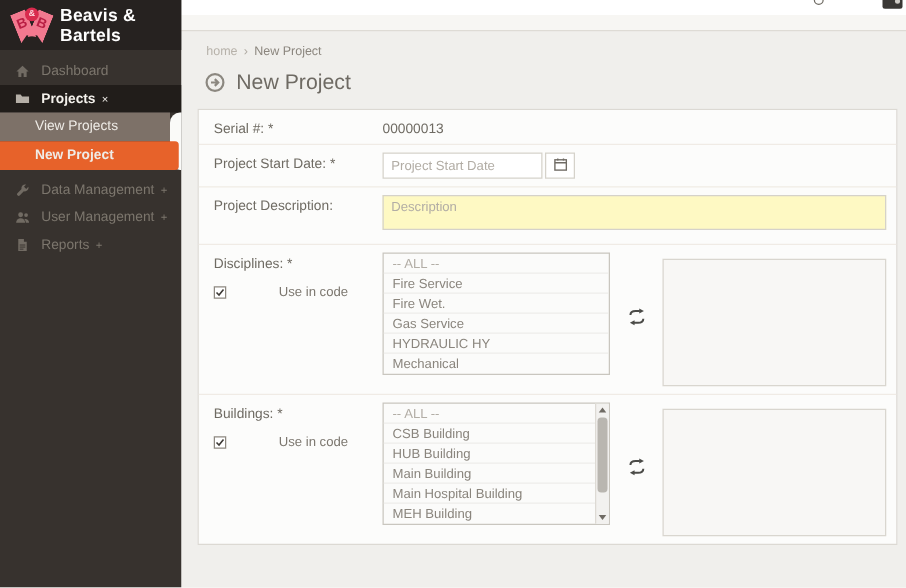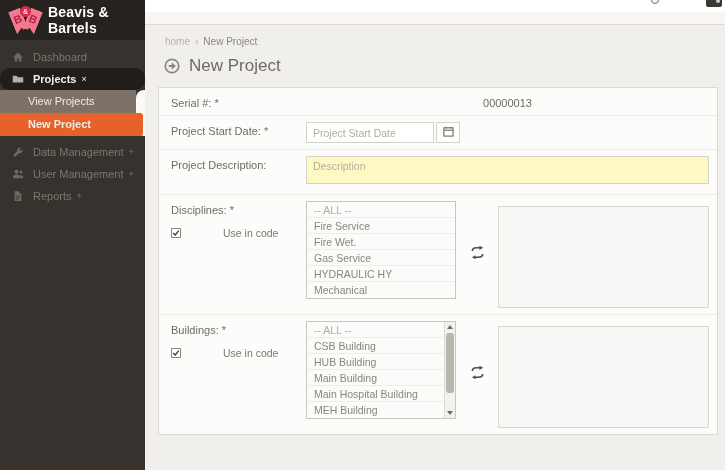--- a/index.html
+++ b/index.html
@@ -24,21 +24,21 @@
     position:absolute; left:11px; top:1px; width:11px; height:11px; border-radius:50%;
     background:#d92b4e; color:#ffd9e0; font-size:7px; font-weight:bold;
     text-align:center; line-height:11px; z-index:2;
   }
   .brand { color:#ffffff; font-weight:bold; font-size:14px; margin-left:5px; letter-spacing:.2px; }
 
   .menu { padding-top:6px; font-size:11px; }
   .menu-item { height:22px; display:flex; align-items:center; padding-left:12px; color:#7c766d; cursor:pointer; }
   .menu-item .mi-ico { width:12px; height:12px; margin-right:9px; flex-shrink:0; opacity:.85; }
   .menu-item .mi-ico svg { display:block; width:12px; height:12px; fill:#7c766d; }
-  .menu-item.active { background:#211d1a; color:#f4f1ec; font-weight:bold;border-radius:10px; }
+  .menu-item.active { background:#211d1a; color:#f4f1ec; font-weight:bold; }
   .menu-item.active .mi-ico svg { fill:#cfc9c0; }
   .mi-suffix { margin-left:5px; font-size:9px; font-weight:normal; }
   .menu-gap { height:5px; }
 
   .submenu { position:relative; }
   .submenu-notch { position:absolute; right:0; top:0; width:9px; height:46px; background:#fafaf8; border-radius:8px 0 0 8px; z-index:1; }
   .submenu-item { position:relative; height:23px; line-height:23px; width:136px; padding-left:28px; color:#efece7; font-size:11px; cursor:pointer; z-index:0; }
   .submenu-item.view-projects { background:#7d7168; }
   .submenu-item.new-project { background:#e7622a; width:143px; border-radius:0 3px 3px 0; font-weight:bold; z-index:2; }
 
@@ -57,40 +57,40 @@
   .title-ico { width:16px; height:16px; margin-right:9px; }
   .title-ico svg { display:block; }
 
   
   .panel { margin:11px 7px 0 13px; background:#fcfcfb; border:1px solid #dcd9d3; }
   .form-row { display:flex; border-bottom:1px solid #f0ebe5; padding:6px 8px 6px 12px; }
   .form-row.last { border-bottom:none; }
   .form-label-col { width:135px; flex-shrink:0; font-size:11px; color:#6f6b63; padding-top:3px; }
   .form-field-col { flex:1; min-width:0; }
 
-  .static-value { font-size:11px; color:#6f6b63; padding-top:3px;text-align:center; }
+  .static-value { font-size:11px; color:#6f6b63; padding-top:3px; }
 
   input[type=text], textarea {
     font-family:"Liberation Sans", sans-serif; font-size:10.5px; color:#8a857d;
     border:1px solid #d5d2ca; outline:none;
   }
   input::placeholder, textarea::placeholder { color:#b2ada5; opacity:1; }
   .name-input { width:100%; height:19px; background:#f3f2f0; padding:0 6px; }
   .date-wrap { display:flex; align-items:center; }
   .date-input { width:128px; height:21px; background:#fff; padding:0 6px; }
   .cal-btn { width:24px; height:21px; margin-left:2px; background:#fff; border:1px solid #d5d2ca; display:flex; align-items:center; justify-content:center; cursor:pointer; padding:0; }
   .desc-textarea { width:100%; height:28px; background:#fef9c3; padding:3px 6px; resize:none; }
 
   .checkbox-row { display:flex; align-items:center; margin-top:11px; cursor:pointer; }
   .checkbox { width:10px; height:10px; border:1px solid #8d8880; background:#fff; margin-right:5px; display:flex; align-items:center; justify-content:center; flex-shrink:0; }
   .checkbox svg { display:block; }
   .checkbox-label { font-size:10.5px; color:#7c776f;margin-left:37px; }
 
   .dual-wrap { display:flex; align-items:flex-start; }
-  .select-list { width:150px; border:1px solid #c9c6bf; background:#fbfbfa; position:relative; }
+  .select-list { width:182px; border:1px solid #c9c6bf; background:#fbfbfa; position:relative; }
   .list-item { height:16px; line-height:16px; padding:0 7px; border-bottom:1px solid #eeedea; color:#8a857d; font-size:10.5px; white-space:nowrap; overflow:hidden; cursor:pointer; }
   .list-item:last-child { border-bottom:none; }
   .list-item.muted { color:#b2ada5; }
   .swap-area { width:42px; align-self:stretch; display:flex; align-items:center; justify-content:center; cursor:pointer; }
   .target-box { flex:1; height:102px; margin-top:5px; background:#f8f7f5; border:1px solid #d9d6cf; }
 
   .scrollbar { position:absolute; top:0; right:0; bottom:0; width:11px; background:#f2f1ef; border-left:1px solid #dddad4; }
   .sb-up, .sb-down { position:absolute; left:2px; width:0; height:0; border-left:3px solid transparent; border-right:3px solid transparent; }
   .sb-up { top:3px; border-bottom:4px solid #6f6b64; }
   .sb-down { bottom:3px; border-top:4px solid #6f6b64; }

